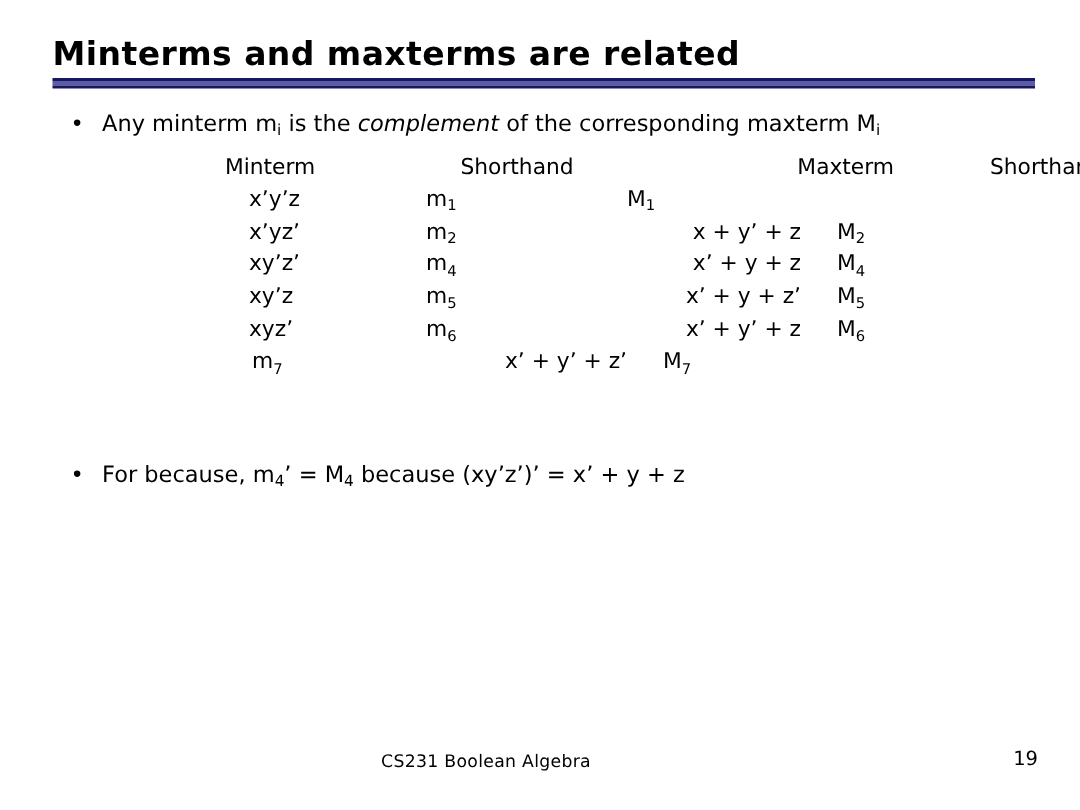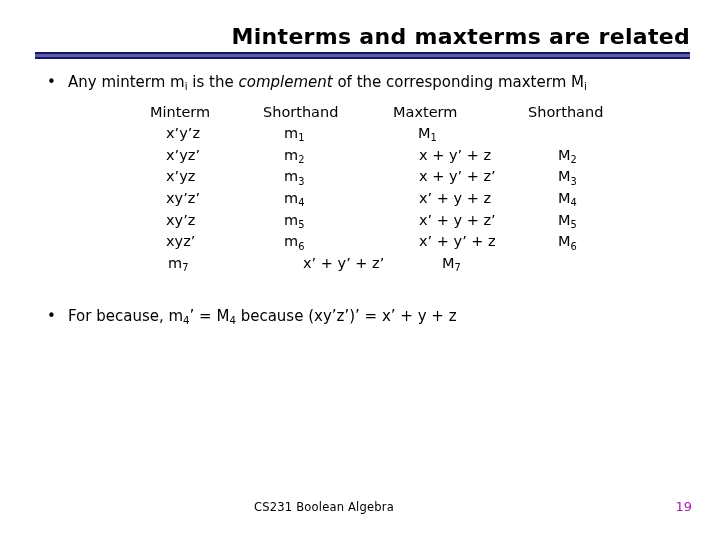--- a/index.html
+++ b/index.html
@@ -23,21 +23,21 @@
     inset: 0;
     background: #ffffff;
   }
 
   
   .title {
     position: absolute;
     left: 35px;
     top: 24px;
     width: 655px;
-    text-align: right;
+    text-align: left;
     font-family: "DejaVu Sans", "Liberation Sans", sans-serif;
     font-size: 22px;
     font-weight: bold;
     letter-spacing: 0.3px;
     color: #000000;
     line-height: 26px;
     white-space: nowrap;
   }
 
   
@@ -113,24 +113,25 @@
   }
   .trow {
     display: flex;
     height: 21.7px;
     line-height: 21.7px;
     white-space: nowrap;
   }
   .trow.head {
     height: 22px;
     line-height: 22px;
+    gap: 44px;
   }
   .c-minterm   { width: 100px; flex: 0 0 100px; }
   .c-short-m   { width: 110px; flex: 0 0 110px; }
-  .c-maxterm   { width: 115px; flex: 0 0 115px; }
+  .c-maxterm   { width: 115px; flex: 0 0 115px; text-align: right; }
   .c-short-M   { width: 100px; flex: 0 0 100px; }
 
   .head .c-minterm,
   .head .c-short-m,
   .head .c-maxterm,
   .head .c-short-M {
     font-size: 14.5px;
   }
   
   .head .c-minterm { padding-left: 0px; }
@@ -152,21 +153,21 @@
     text-align: center;
     font-size: 11.5px;
     color: #000000;
     letter-spacing: 0.2px;
   }
   .footer-page {
     position: absolute;
     right: 28px;
     top: 499px;
     font-size: 13px;
-    color: #a21caf;
+    color: #000000;
   }
 </style>
 </head>
 <body>
 
 <div class="slide">
 
   <div class="title">Minterms and maxterms are related</div>
 
   <div class="divider">
@@ -196,26 +197,20 @@
       <div class="c-short-M"><span>M</span><sub>1</sub></div>
     </div>
 
     <div class="trow body-row">
       <div class="c-minterm">x’yz’</div>
       <div class="c-short-m"><span>m</span><sub>2</sub></div>
       <div class="c-maxterm">x + y’ + z</div>
       <div class="c-short-M"><span>M</span><sub>2</sub></div>
     </div>
 
-    <div class="trow body-row">
-      <div class="c-minterm">x’yz</div>
-      <div class="c-short-m"><span>m</span><sub>3</sub></div>
-      <div class="c-maxterm">x + y’ + z’</div>
-      <div class="c-short-M"><span>M</span><sub>3</sub></div>
-    </div>
 
     <div class="trow body-row">
       <div class="c-minterm">xy’z’</div>
       <div class="c-short-m"><span>m</span><sub>4</sub></div>
       <div class="c-maxterm">x’ + y + z</div>
       <div class="c-short-M"><span>M</span><sub>4</sub></div>
     </div>
 
     <div class="trow body-row">
       <div class="c-minterm">xy’z</div>

